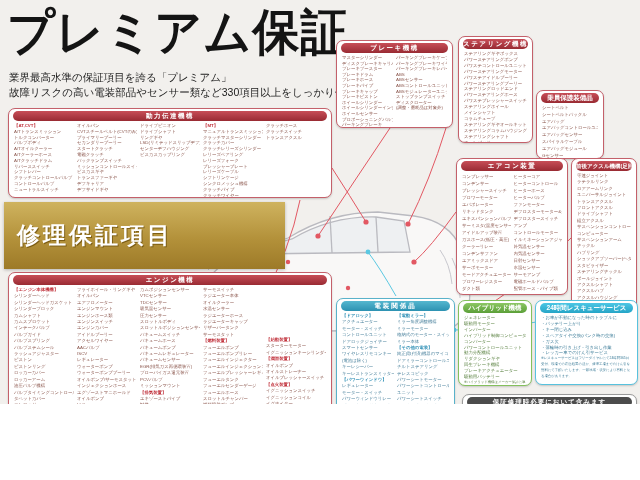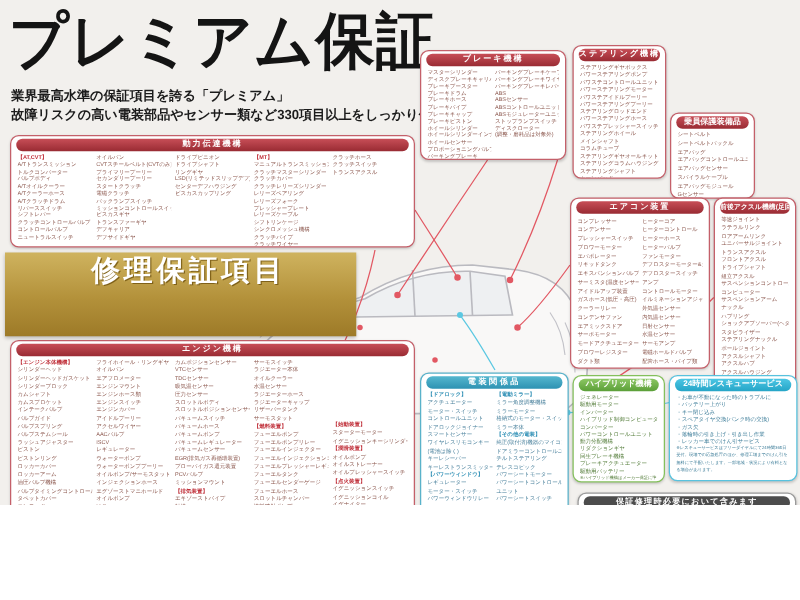--- a/index.html
+++ b/index.html
@@ -1,21 +1,21 @@
 <!DOCTYPE html>
 <html><head>
 <meta charset="utf-8">
 <style>
   html,body{margin:0;padding:0;}
   .page{position:relative;width:640px;height:404px;background:#f2f0ed;overflow:hidden;
         font-family:"Liberation Sans","DejaVu Sans",sans-serif;}
   .title{position:absolute;left:7px;top:0px;font-size:47px;font-weight:900;color:#141414;
          letter-spacing:1px;transform:scaleY(1.05);transform-origin:top left;white-space:nowrap;z-index:2;}
   .subtitle{position:absolute;left:9px;top:70px;z-index:2;}
-  .subtitle div{font-size:10.5px;font-weight:bold;color:#1b1b1b;line-height:15px;white-space:nowrap;}
+  .subtitle div{font-size:10.5px;font-weight:normal;color:#1b1b1b;line-height:15px;white-space:nowrap;}
   
   .box{position:absolute;background:#fff;border:1.5px solid #c4606a;border-radius:7px;
        box-shadow:0 1px 2px rgba(0,0,0,.18);z-index:2;padding:1px 2px 2px;box-sizing:border-box;overflow:hidden;}
   .hd{background:linear-gradient(180deg,#c74e57,#992b33);color:#fff;font-weight:bold;font-size:6.5px;
       line-height:10px;text-align:center;border-radius:5px;margin:1px 2px 2px;letter-spacing:1.5px;white-space:nowrap;}
   .cols{display:flex;gap:3px;padding:0 3px;}
   .col{flex:1;min-width:0;}
   .list{padding:0 3px;}
   .it{font-size:4.4px;line-height:5.8px;color:#8a554b;white-space:nowrap;overflow:hidden;}
   .sub{color:#c0303a;font-weight:bold;}
@@ -37,21 +37,21 @@
   .box-green .it{color:#547d3a;line-height:5.9px;}
   .box-cyan{border-color:#58c2de;}
   .box-cyan .hd{background:linear-gradient(180deg,#4cc6e4,#25a5c7);}
   .box-cyan .it{color:#3d7d99;line-height:5.9px;}
   .box-gray{border-color:#9a9a9a;}
   .box-gray .hd{background:#4c4c4c;letter-spacing:1px;}
   .box-gray .it{color:#444;line-height:6.2px;font-size:4.6px;}
   
   .ribbon{position:absolute;left:4px;top:202px;width:281px;height:67px;z-index:3;
           background:linear-gradient(180deg,#cfb35f,#b3913a 55%,#9d7a28);
-          display:flex;flex-direction:row;justify-content:center;padding-left:13px;box-sizing:border-box;
+          display:flex;flex-direction:column;justify-content:center;padding-left:13px;box-sizing:border-box;
           box-shadow:0 1px 3px rgba(0,0,0,.25);}
   .ribbon div{color:#fff;font-size:23px;font-weight:900;line-height:29px;letter-spacing:3px;
               text-shadow:1px 1px 0 rgba(96,66,0,.65);white-space:nowrap;}
   
   .disc{position:absolute;left:461px;top:429px;width:177px;z-index:2;}
   .disc .it{font-size:3.3px;line-height:4.6px;color:#555;}
   .strip{position:absolute;left:335px;top:451px;width:303px;height:19px;display:flex;z-index:2;}
   .strip-label{background:#453130;color:#fff;font-size:5px;font-weight:bold;display:flex;align-items:center;
                padding:0 4px;white-space:nowrap;}
   .strip-body{background:#c9c7c4;flex:1;display:flex;gap:5px;padding:1px 4px;box-sizing:border-box;min-width:0;}

